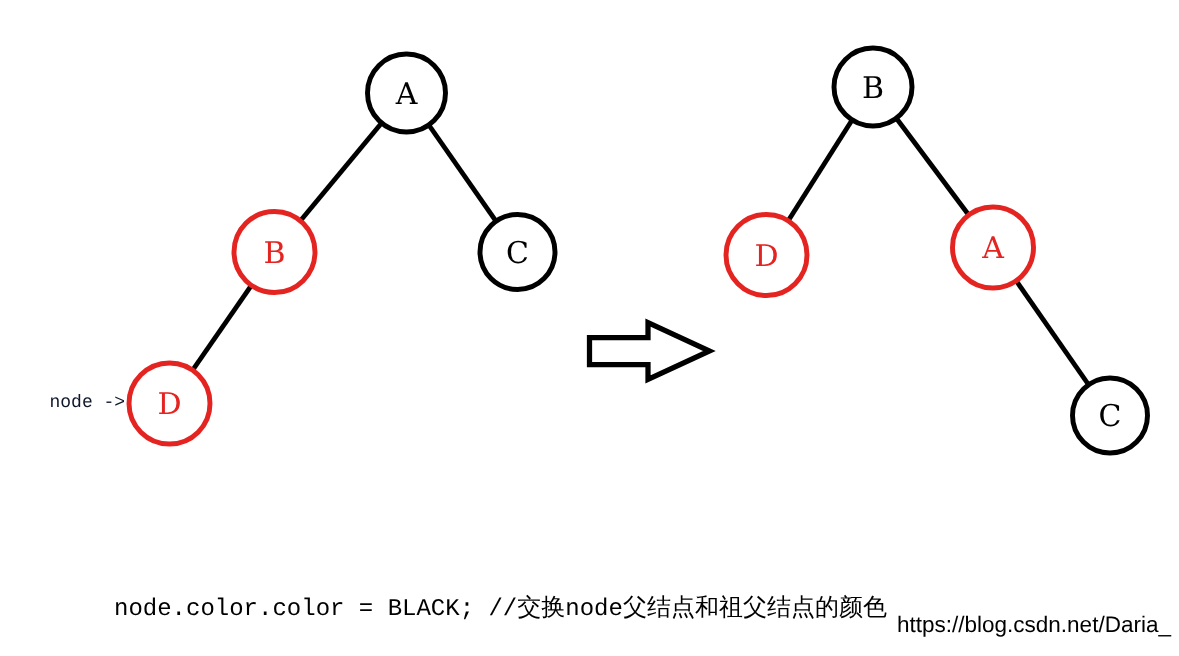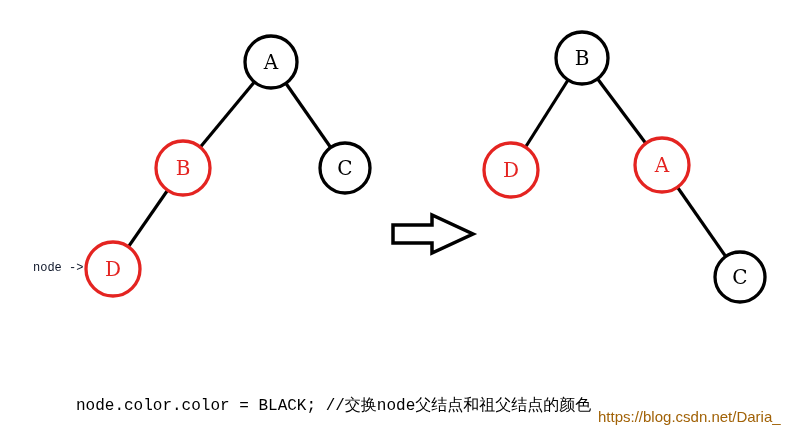--- a/index.html
+++ b/index.html
@@ -33,21 +33,21 @@
     line-height: 26px;
     color: #000000;
     white-space: pre;
   }
   .code-line { height: 26px; }
   .watermark {
     position: absolute;
     left: 598px;
     top: 408px;
     font-size: 15px;
-    color: #a16207;
+    color: #000000;
     font-family: "Liberation Sans", sans-serif;
     white-space: nowrap;
   }
 </style>
 </head>
 <body>
 
 <div class="screen">
 
   <svg class="diagram-svg" viewBox="0 0 786 437" xmlns="http://www.w3.org/2000/svg">

